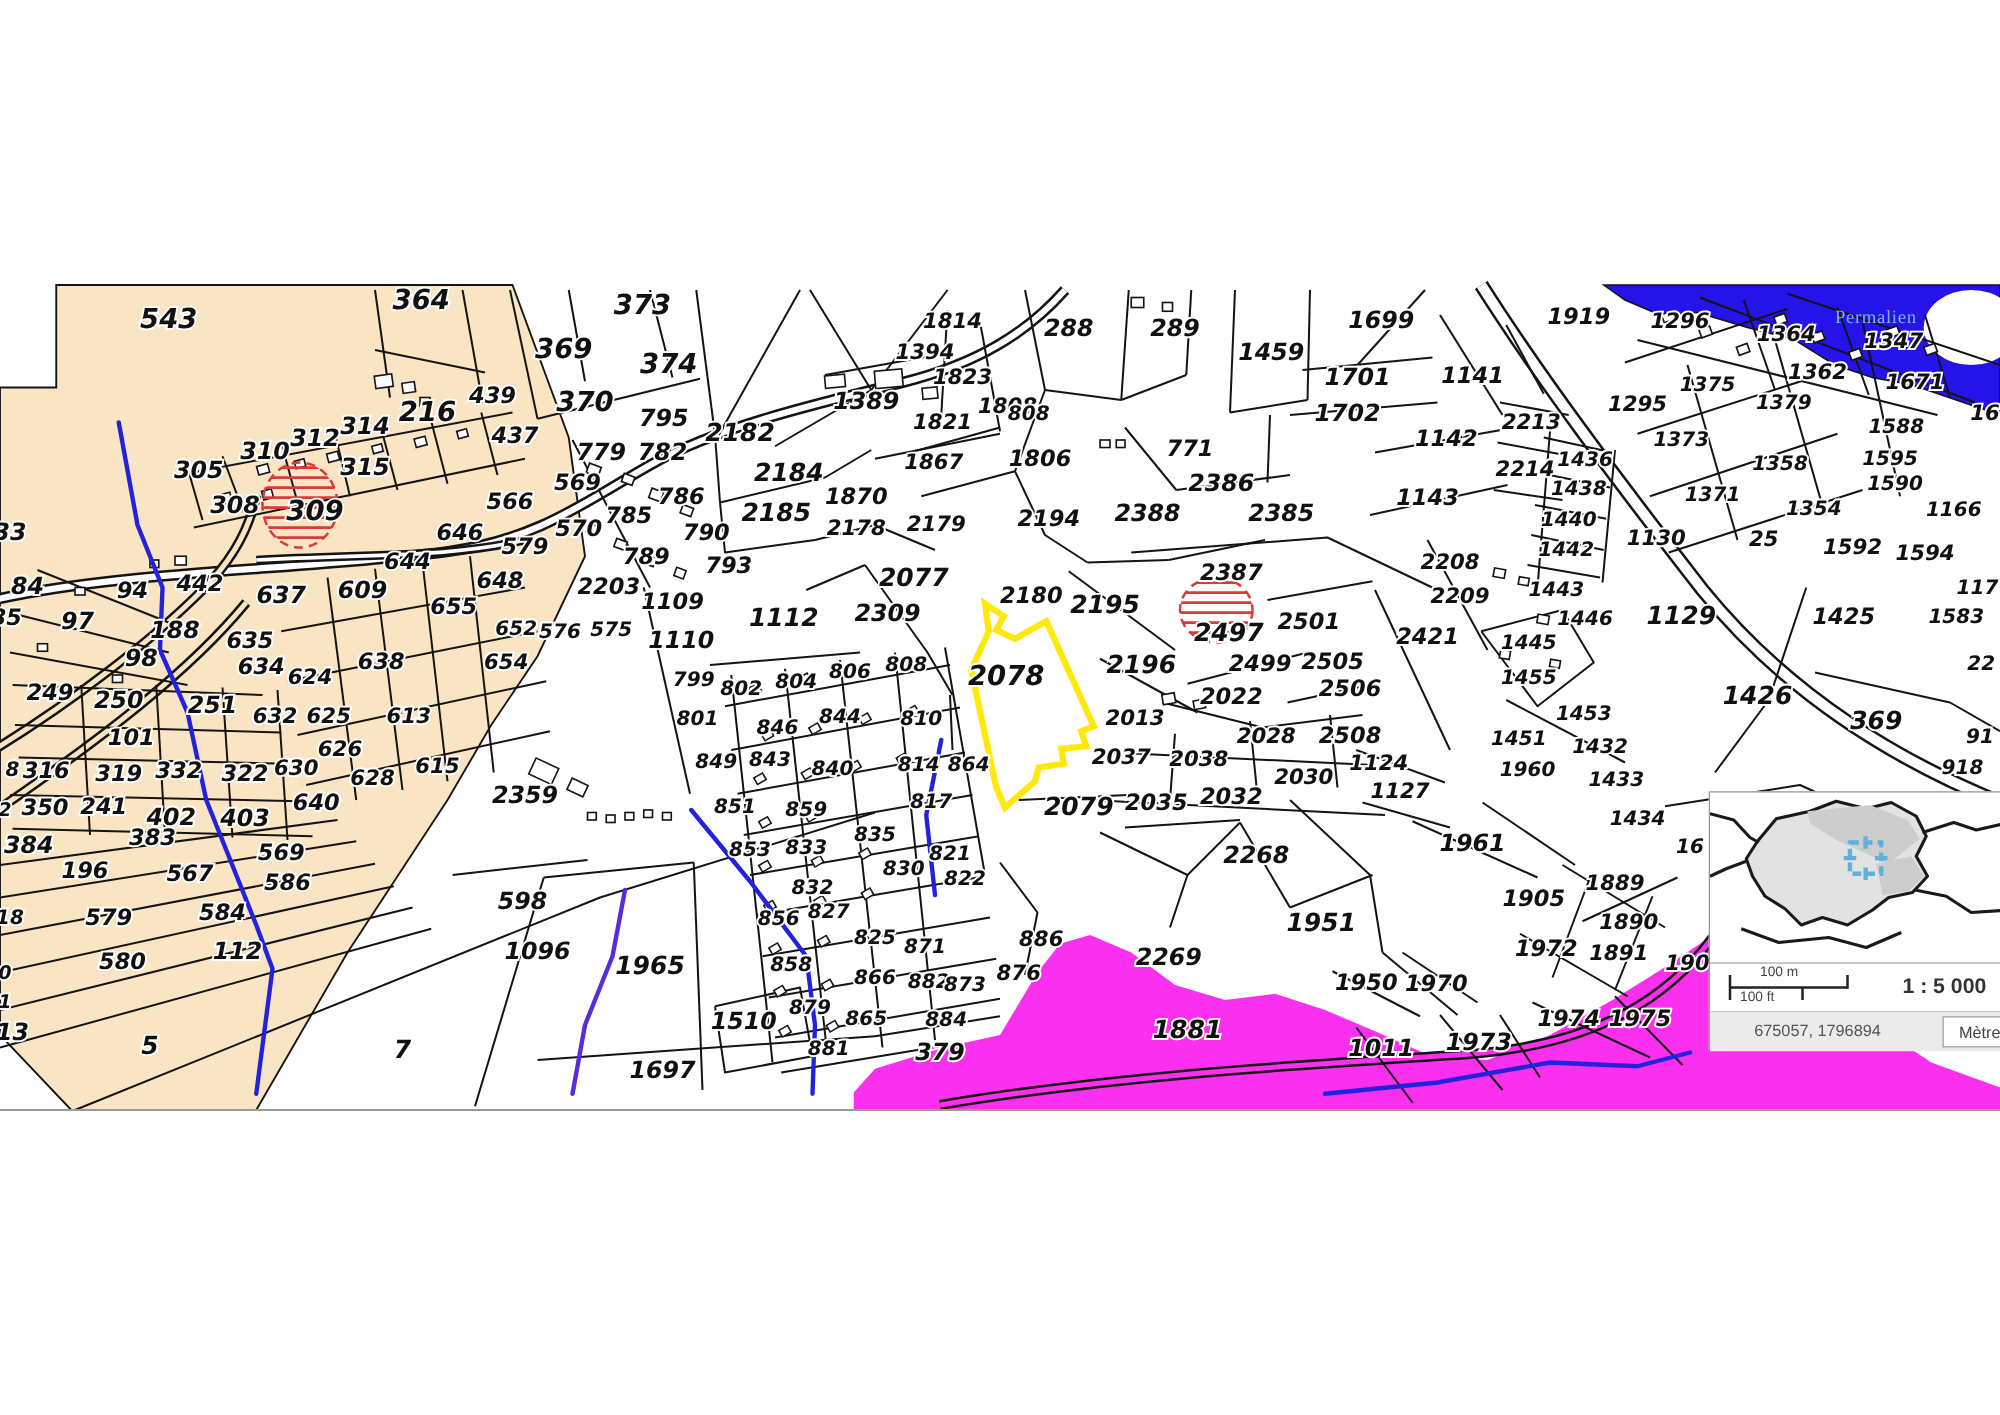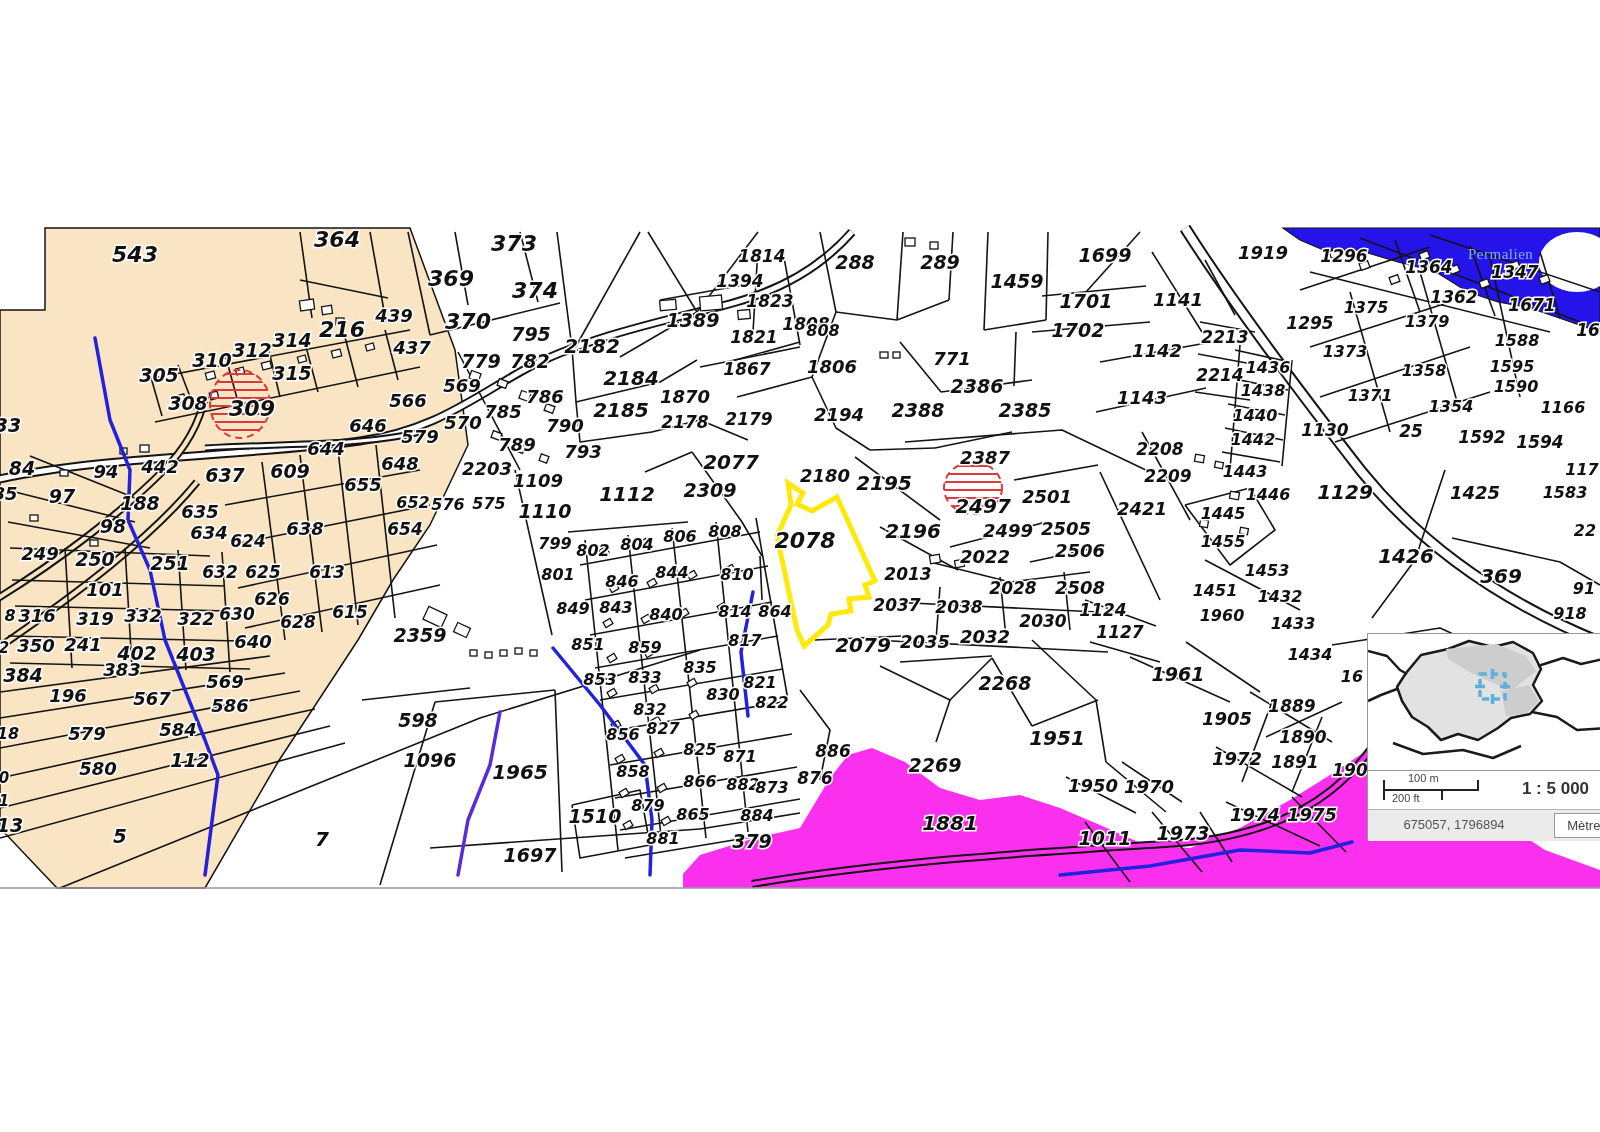--- a/index.html
+++ b/index.html
@@ -606,20 +606,20 @@
       </svg>
   </div>
   <div id="scale-section">
     <svg width="240" height="38">
       <line x1="16" y1="19" x2="110" y2="19" stroke="#222" stroke-width="2"></line>
       <line x1="16" y1="9" x2="16" y2="29" stroke="#222" stroke-width="2"></line>
       <line x1="110" y1="9" x2="110" y2="20" stroke="#222" stroke-width="2"></line>
       <line x1="74" y1="19" x2="74" y2="29" stroke="#222" stroke-width="2"></line>
     </svg>
     <span id="sb-metric" class="sb-label">100 m</span>
-    <span id="sb-imperial" class="sb-label">200 ft</span>
+    <span id="sb-imperial" class="sb-label">100 ft</span>
     <span id="scale-ratio">1 : 5 000</span>
   </div>
   <div id="coordinate-bar">
     <span id="coordinates-readout">675057, 1796894</span>
     <span id="unit-selector">Mètres</span>
   </div>
 </div>
 
 </body></html>

